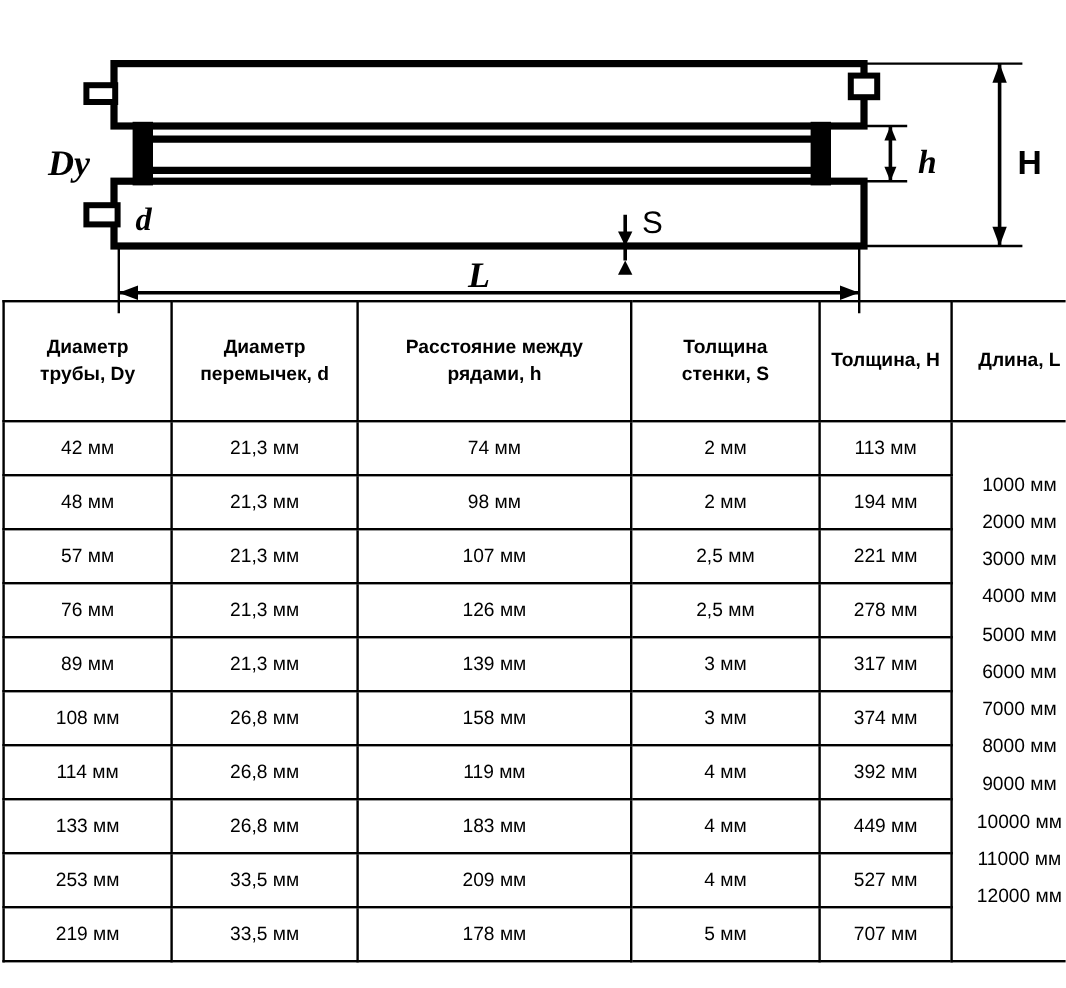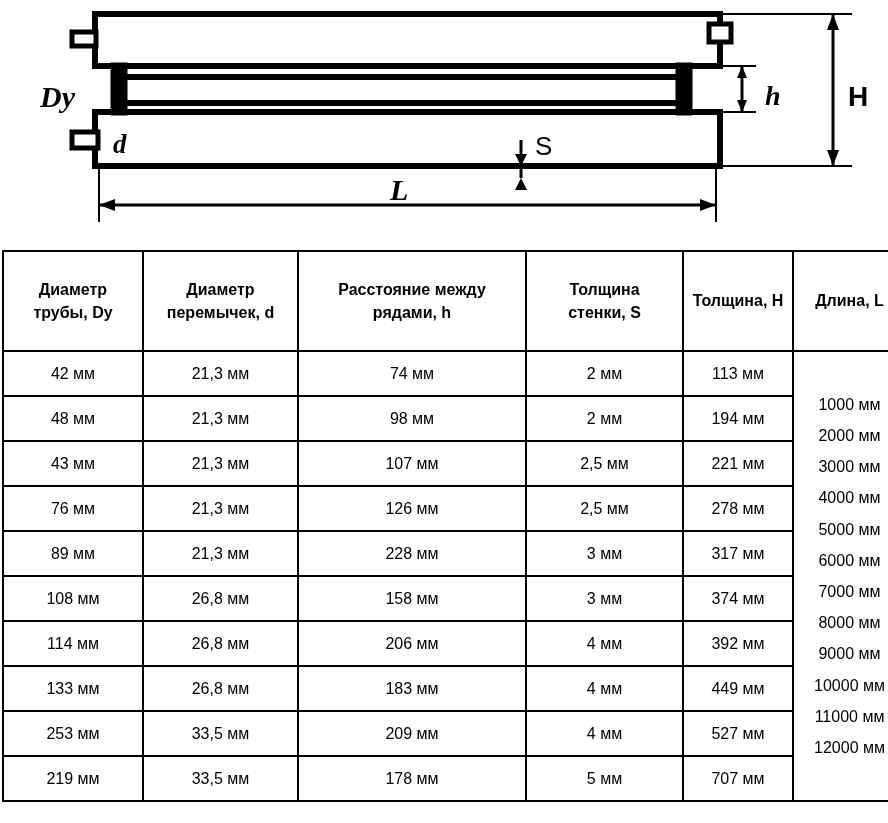--- a/index.html
+++ b/index.html
@@ -13,20 +13,21 @@
     color: #000000;
     position: relative;
     overflow: hidden;
   }
 
   
   #diagram-area {
     position: relative;
     width: 888px;
     height: 240px;
+    margin-top: 39px;
   }
   #diagram-svg { display: block; }
 
   
   #spec-table-wrap {
     position: absolute;
     left: 2px;
     top: 250px;
     width: 860px;
   }
@@ -182,51 +183,51 @@
           </td>
       </tr>
       <tr>
         <td>48 мм</td>
         <td>21,3 мм</td>
         <td>98 мм</td>
         <td>2 мм</td>
         <td>194 мм</td>
       </tr>
       <tr>
-        <td>43 мм</td>
+        <td>57 мм</td>
         <td>21,3 мм</td>
         <td>107 мм</td>
         <td>2,5 мм</td>
         <td>221 мм</td>
       </tr>
       <tr>
         <td>76 мм</td>
         <td>21,3 мм</td>
         <td>126 мм</td>
         <td>2,5 мм</td>
         <td>278 мм</td>
       </tr>
       <tr>
         <td>89 мм</td>
         <td>21,3 мм</td>
-        <td>228 мм</td>
+        <td>139 мм</td>
         <td>3 мм</td>
         <td>317 мм</td>
       </tr>
       <tr>
         <td>108 мм</td>
         <td>26,8 мм</td>
         <td>158 мм</td>
         <td>3 мм</td>
         <td>374 мм</td>
       </tr>
       <tr>
         <td>114 мм</td>
         <td>26,8 мм</td>
-        <td>206 мм</td>
+        <td>119 мм</td>
         <td>4 мм</td>
         <td>392 мм</td>
       </tr>
       <tr>
         <td>133 мм</td>
         <td>26,8 мм</td>
         <td>183 мм</td>
         <td>4 мм</td>
         <td>449 мм</td>
       </tr>

